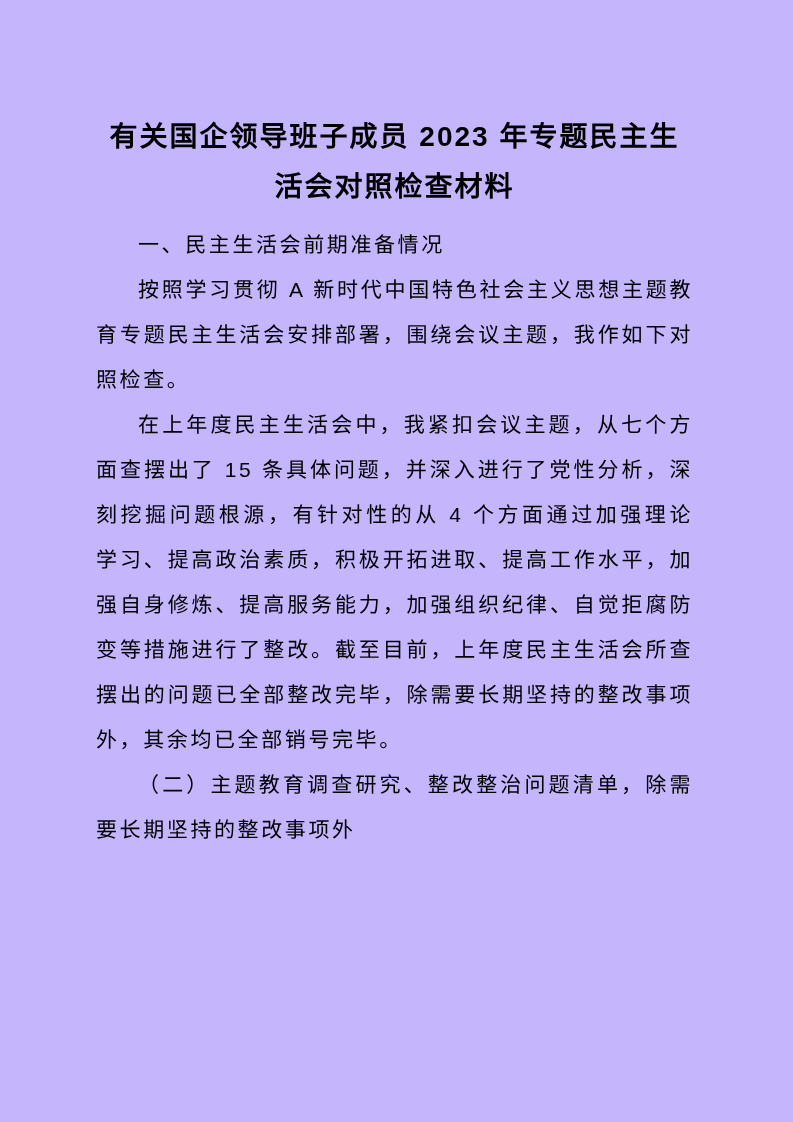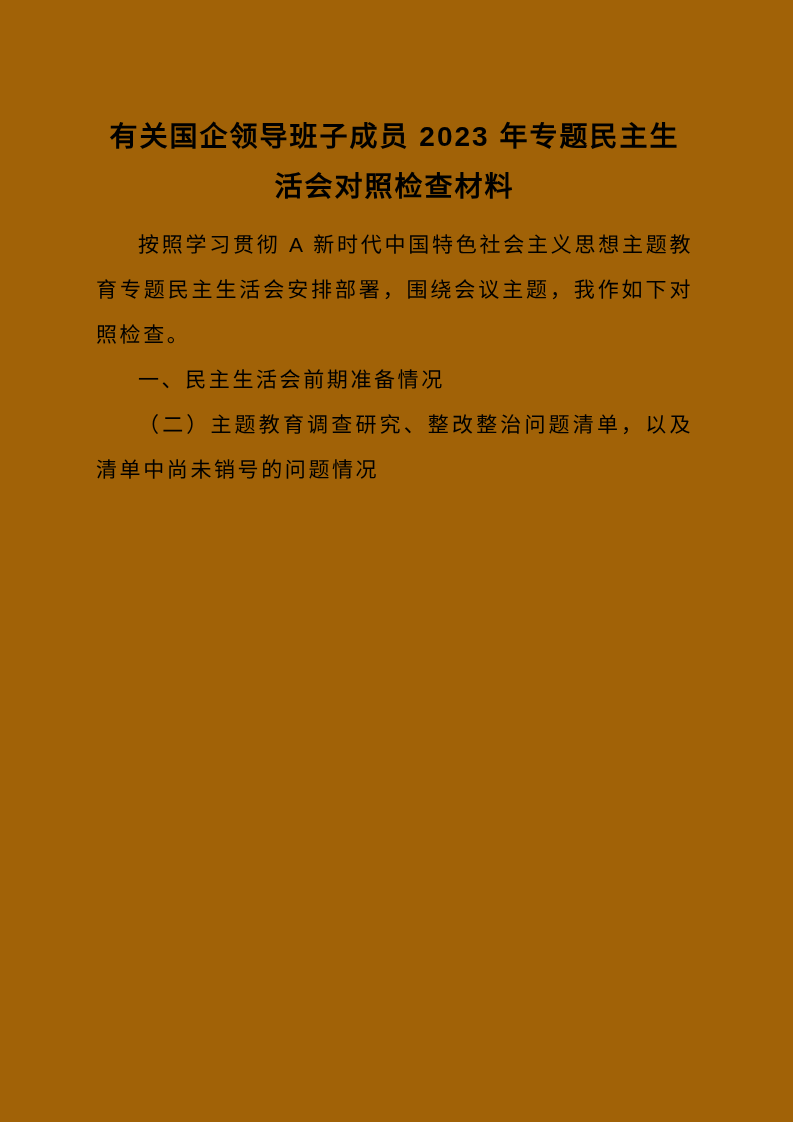--- a/index.html
+++ b/index.html
@@ -5,21 +5,21 @@
   html, body {
     margin: 0;
     padding: 0;
     background: #ffffff;
   }
   .page {
     position: relative;
     width: 793px;
     height: 1122px;
     margin: 0 auto;
-    background: #a16207;
+    background: #c4b5fd;
     color: #000000;
     overflow: hidden;
     box-sizing: border-box;
     
     font-family: "Liberation Sans", "DejaVu Sans", serif;
   }
   .content {
     box-sizing: border-box;
     padding: 112px 100px 0 96px;
   }
@@ -41,22 +41,23 @@
     text-indent: 2em;
   }
 </style>
 </head>
 <body>
 
 <div class="page">
   <div class="content">
     <h1 class="doc-title">有关国企领导班子成员 2023 年专题民主生活会对照检查材料</h1>
 
+    <p class="para">一、民主生活会前期准备情况</p>
+
     <p class="para">按照学习贯彻 A 新时代中国特色社会主义思想主题教育专题民主生活会安排部署，围绕会议主题，我作如下对照检查。</p>
 
-    <p class="para">一、民主生活会前期准备情况</p>
 
+    <p class="para">在上年度民主生活会中，我紧扣会议主题，从七个方面查摆出了 15 条具体问题，并深入进行了党性分析，深刻挖掘问题根源，有针对性的从 4 个方面通过加强理论学习、提高政治素质，积极开拓进取、提高工作水平，加强自身修炼、提高服务能力，加强组织纪律、自觉拒腐防变等措施进行了整改。截至目前，上年度民主生活会所查摆出的问题已全部整改完毕，除需要长期坚持的整改事项外，其余均已全部销号完毕。</p>
 
-
-    <p class="para">（二）主题教育调查研究、整改整治问题清单，以及清单中尚未销号的问题情况</p>
+    <p class="para">（二）主题教育调查研究、整改整治问题清单，除需要长期坚持的整改事项外</p>
 
   </div>
 </div>
 
 </body></html>

